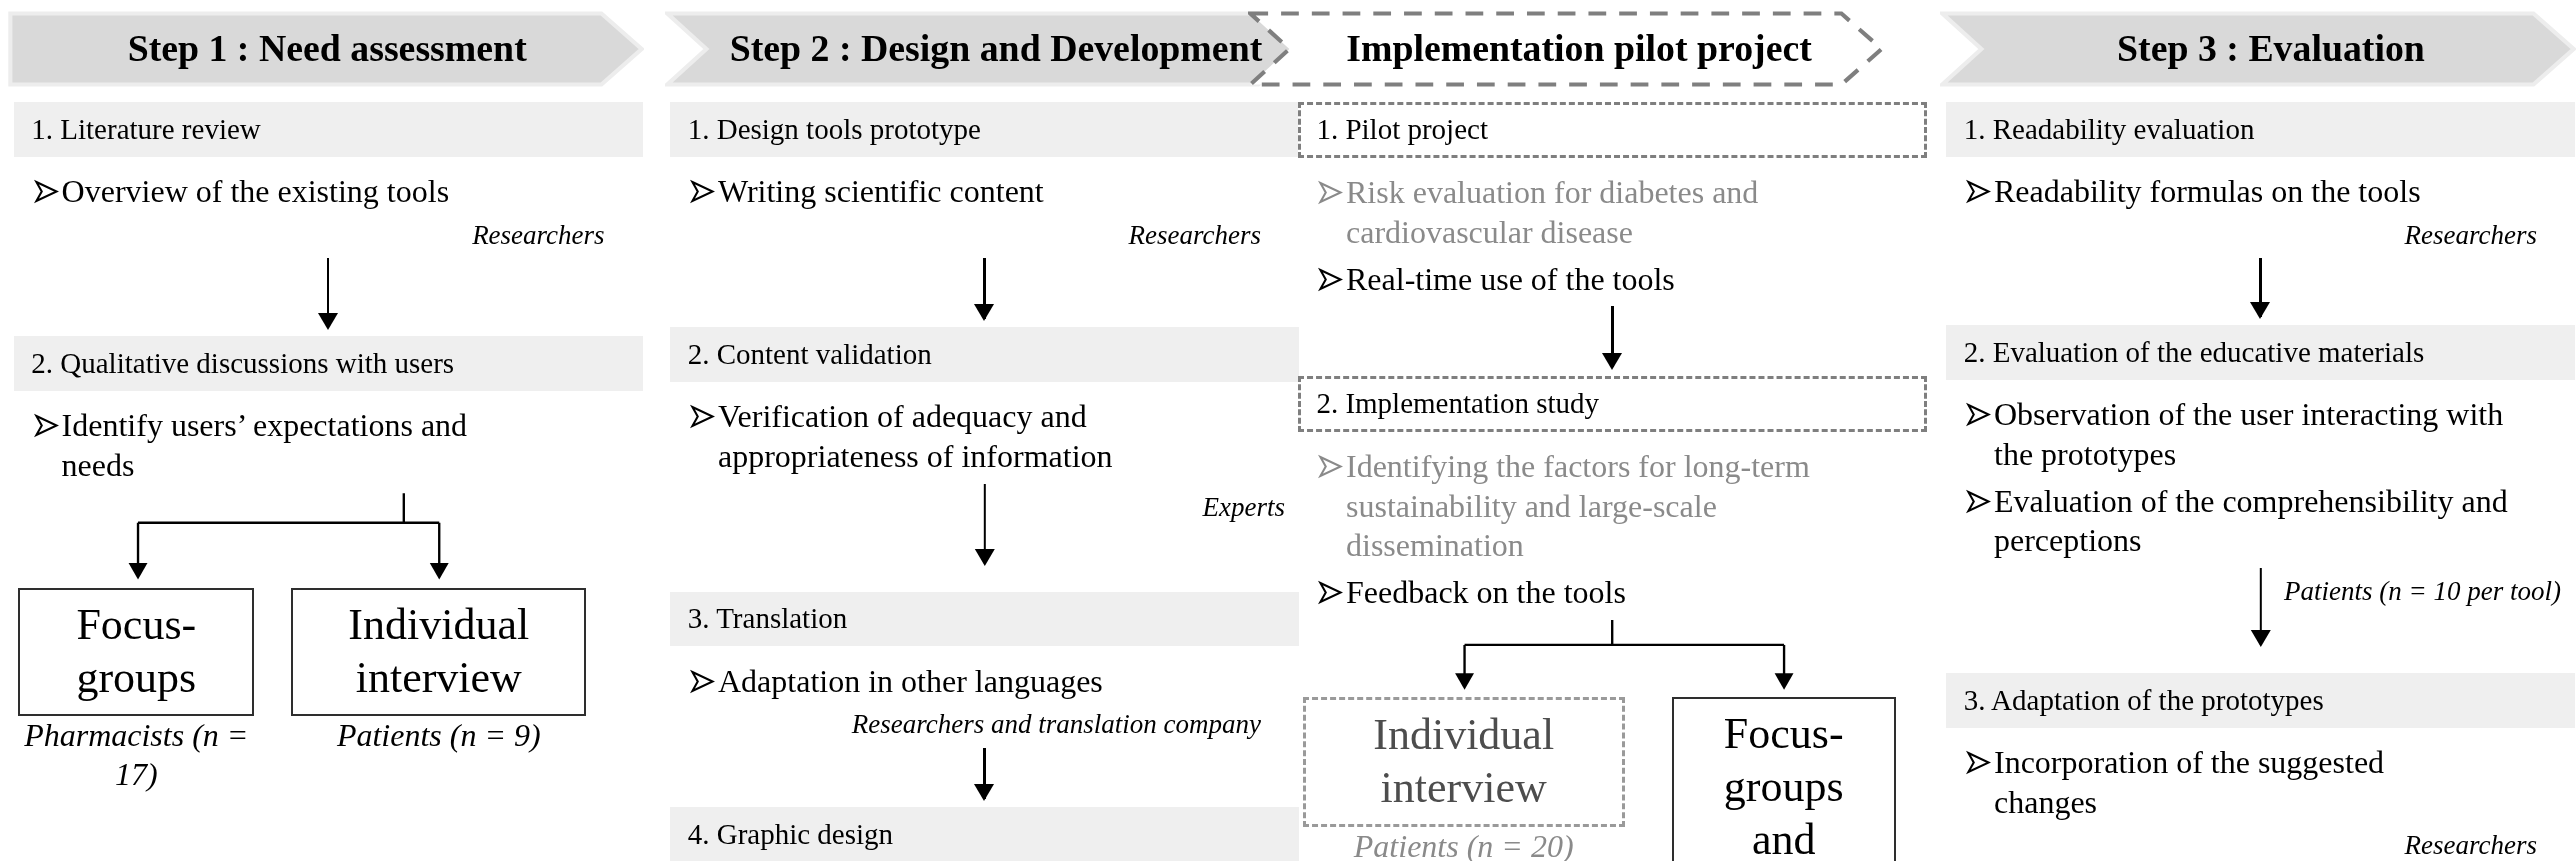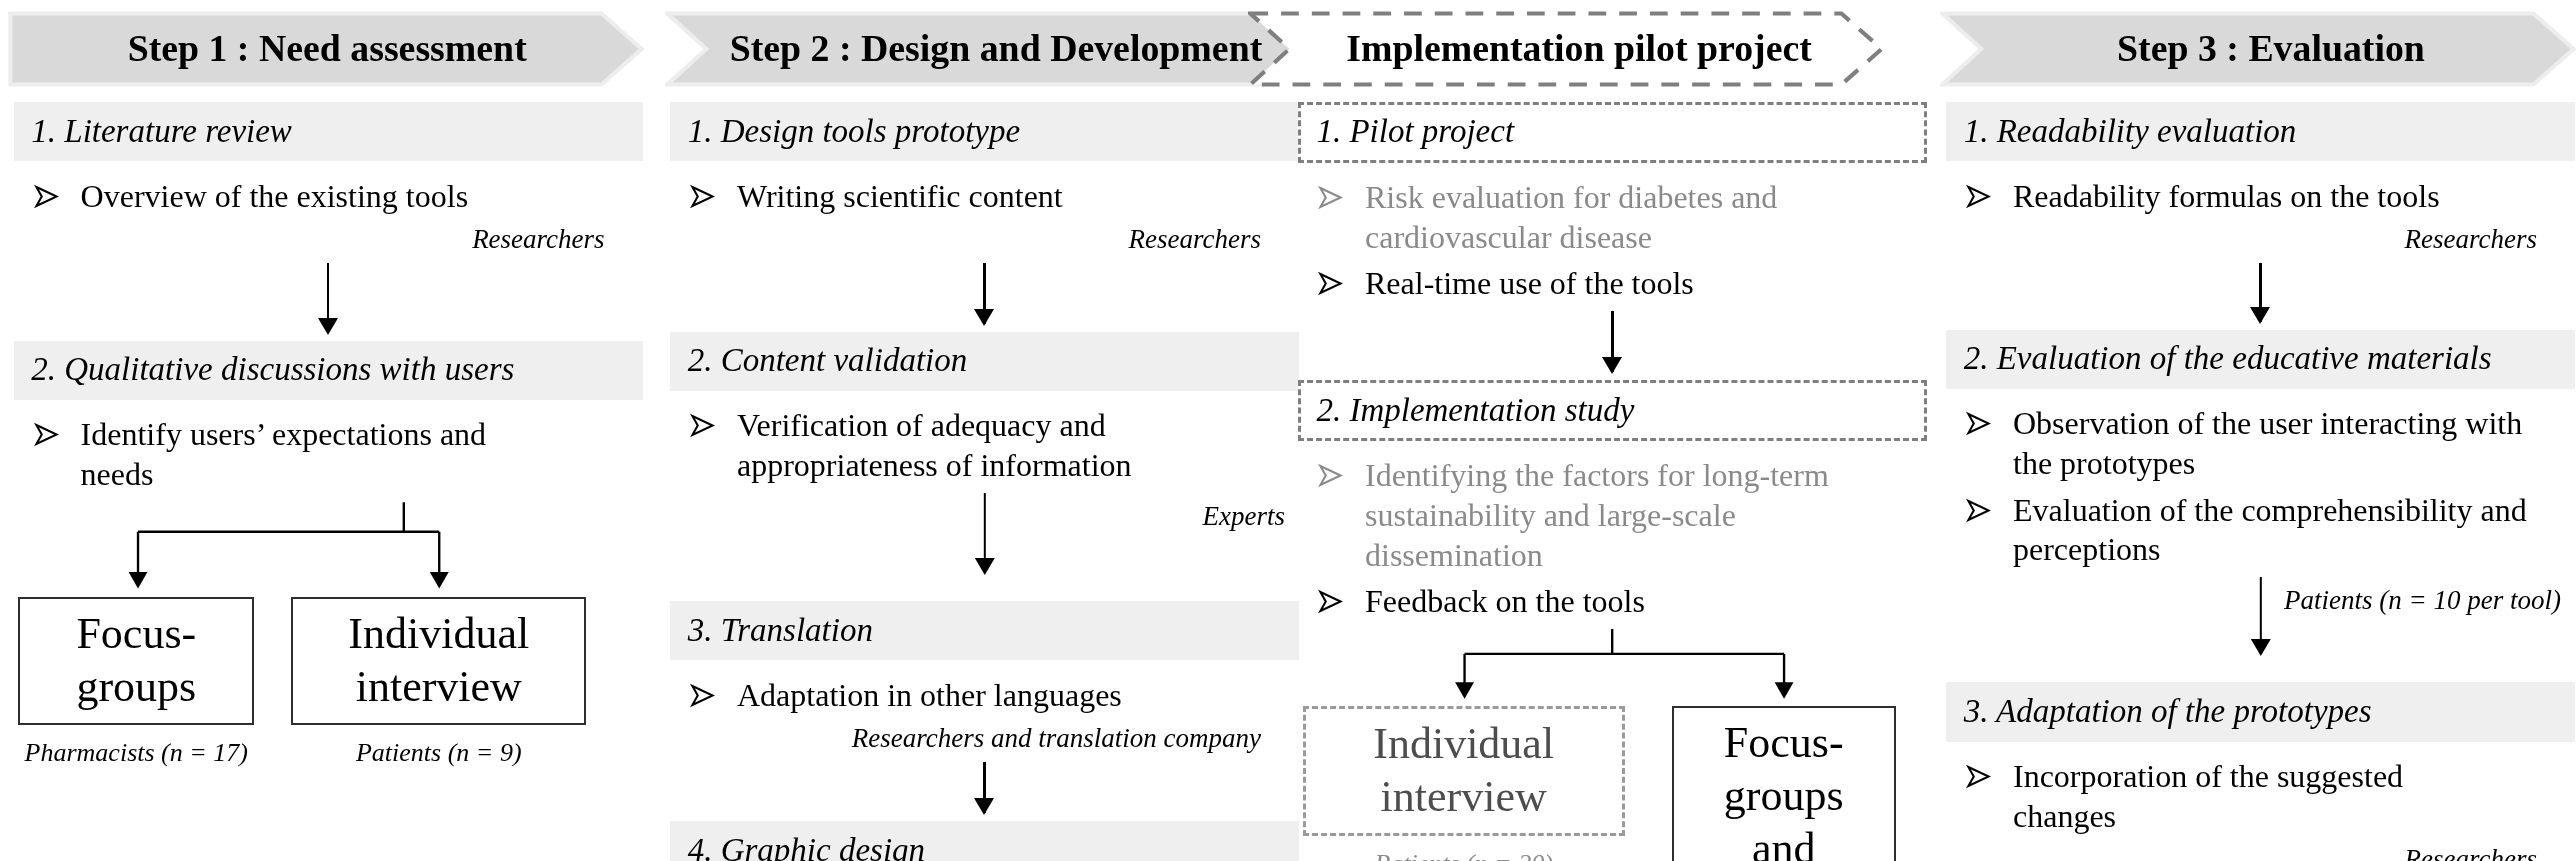--- a/index.html
+++ b/index.html
@@ -19,30 +19,30 @@
   .hdr text{
     font-family:"Liberation Serif","DejaVu Serif",serif;
     font-size:64px;font-weight:bold;fill:#000;
   }
   
   .col{position:absolute;top:102px;width:629px;}
   #col1{left:13.6px;}  #col2{left:670px;}  #col3{left:1298px;}  #col4{left:1946px;}
 
   .sec{
     background:var(--section-fill);
-    font-size:33px;line-height:1.15;
-    padding:10.6px 17.7px;margin:0 0 15.4px 0;font-style:italic;
+    font-size:29px;line-height:1.15;
+    padding:10.6px 17.7px;margin:0 0 15.4px 0;
   }
   .sec.dashed{
     background:#fff;
     border:3px dashed var(--dash-border);
     padding:8.3px 15.4px;
   }
   .bullet{
-    display:flex;gap:22px;align-items:flex-start;
+    display:flex;gap:3px;align-items:flex-start;
     font-size:32px;line-height:1.24;
     padding-left:20px;margin:0 0 7px 0;
   }
   .bullet .glyph{flex:0 0 auto;margin-top:7px;}
   .bullet .txt{max-width:520px;}
   .bullet.gray{color:var(--gray-text);}
   .actor{
     font-style:italic;font-size:27px;line-height:1.2;
     text-align:right;padding-right:38px;margin:1.2px 0 3.5px 0;
   }
@@ -70,22 +70,22 @@
     box-sizing:border-box;width:100%;
     border:2.4px solid #2e2e2e;background:#fff;
     font-size:44px;line-height:1.2;text-align:center;
     padding:9.5px 7px;
     display:flex;align-items:center;justify-content:center;
   }
   .obox.dashed{
     border:3.5px dashed #9a9a9a;color:#4d4d4d;
   }
   .cap{
-    font-style:italic;font-size:26px;line-height:1.2;
-    margin-top:12px;text-align:center;
+    font-style:italic;font-size:32px;line-height:1.2;
+    margin-top:0;text-align:center;
   }
   .cap.gray{color:var(--gray-text);}
 </style>
 </head>
 <body>
 
 <div class="canvas">
 
   <div class="hdr" style="left:7.7px;">
     <svg viewBox="0 0 1076 128">

